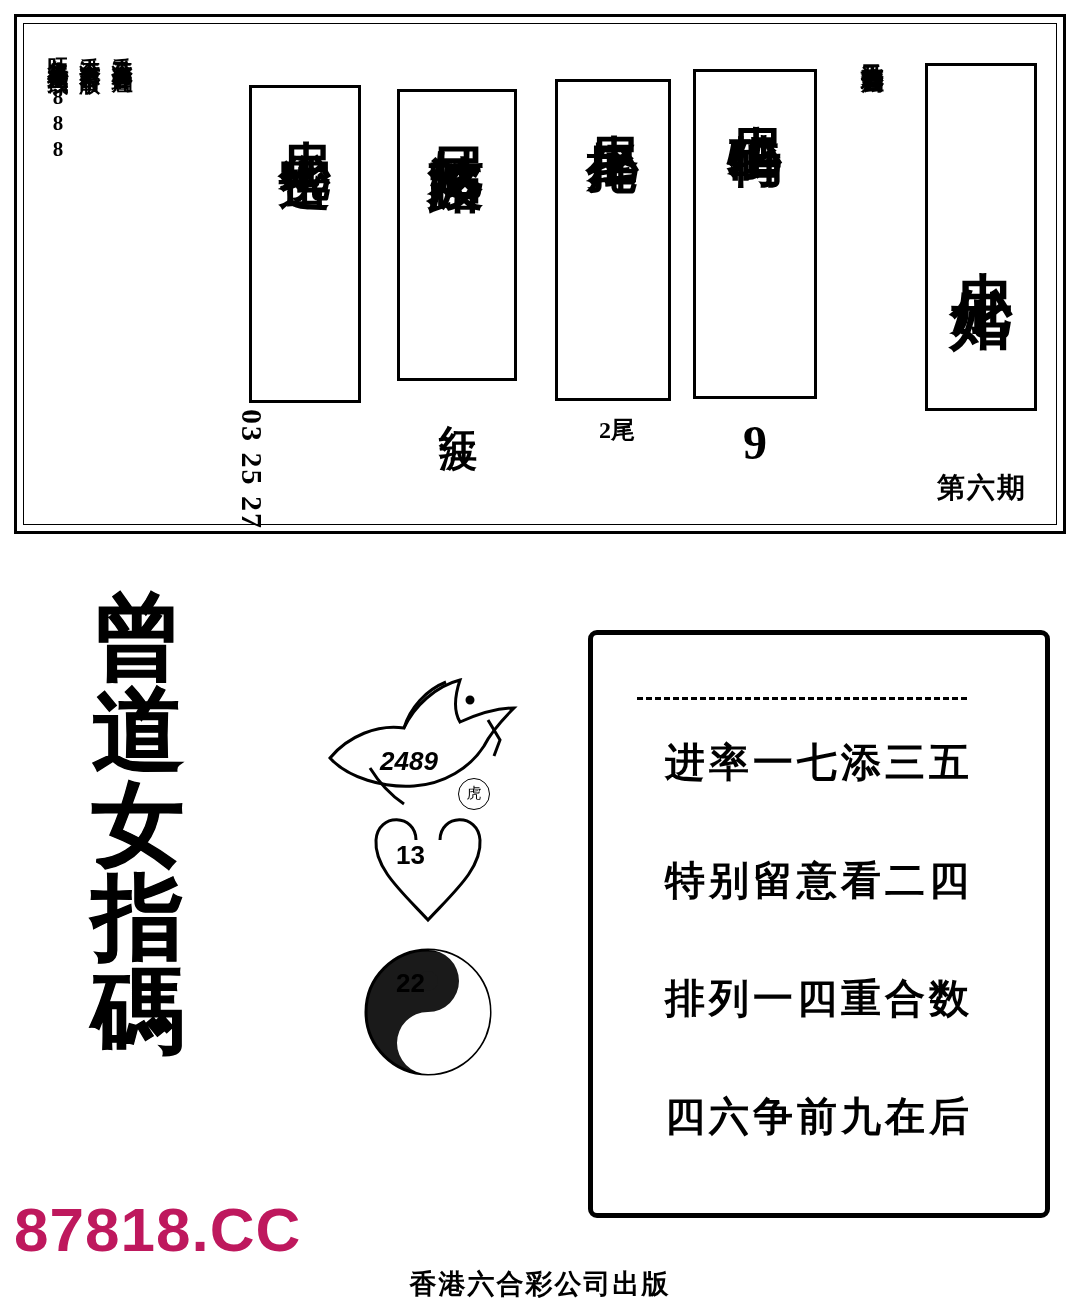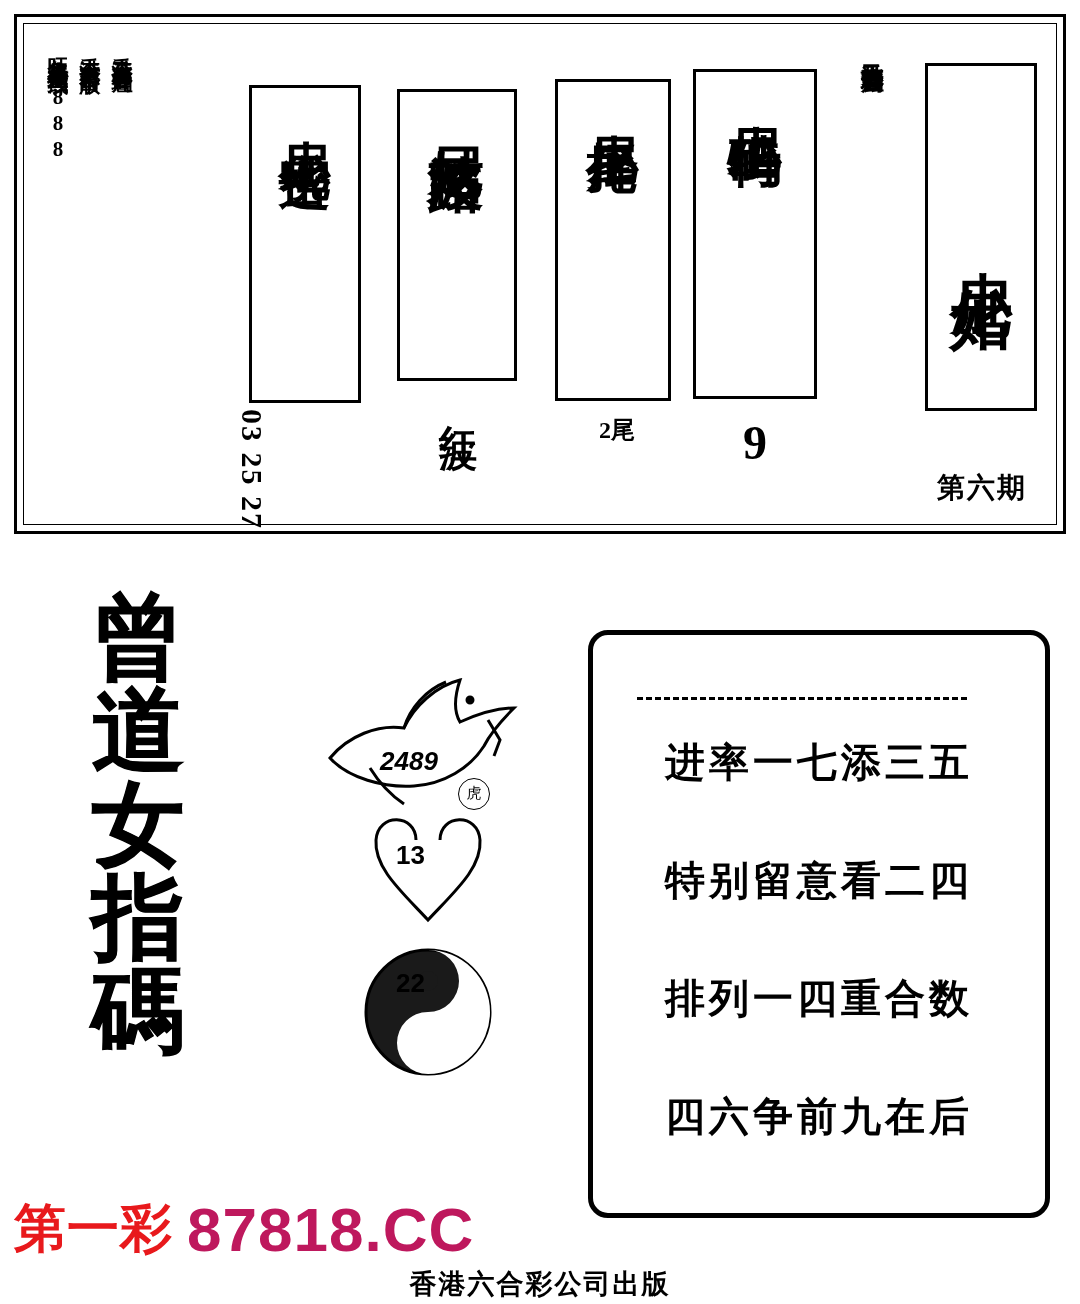--- a/index.html
+++ b/index.html
@@ -224,21 +224,21 @@
   }
 
   
   #verse-card {
     position: absolute;
     left: 588px;
     top: 630px;
     width: 462px;
     height: 588px;
     border: 5px solid #000;
-    border-radius: 20px;
+    border-radius: 9px;
     box-sizing: border-box;
   }
   #verse-card .dashes {
     position: absolute;
     left: 44px;
     top: 62px;
     width: 330px;
     border-top: 3px dashed #000;
   }
   .verse-line {
@@ -378,16 +378,15 @@
 
 <div id="verse-card">
   <div class="dashes"></div>
   <div class="verse-line" id="verse-0">进率一七添三五</div>
   <div class="verse-line" id="verse-1">特别留意看二四</div>
   <div class="verse-line" id="verse-2">排列一四重合数</div>
   <div class="verse-line" id="verse-3">四六争前九在后</div>
 </div>
 
 <div id="footer-banner">
-  <div id="footer-cn">第一彩</div>
   <div id="footer-url">87818.CC</div>
 </div>
 <div id="footer-sub">香港六合彩公司出版</div>
 
 </body></html>

